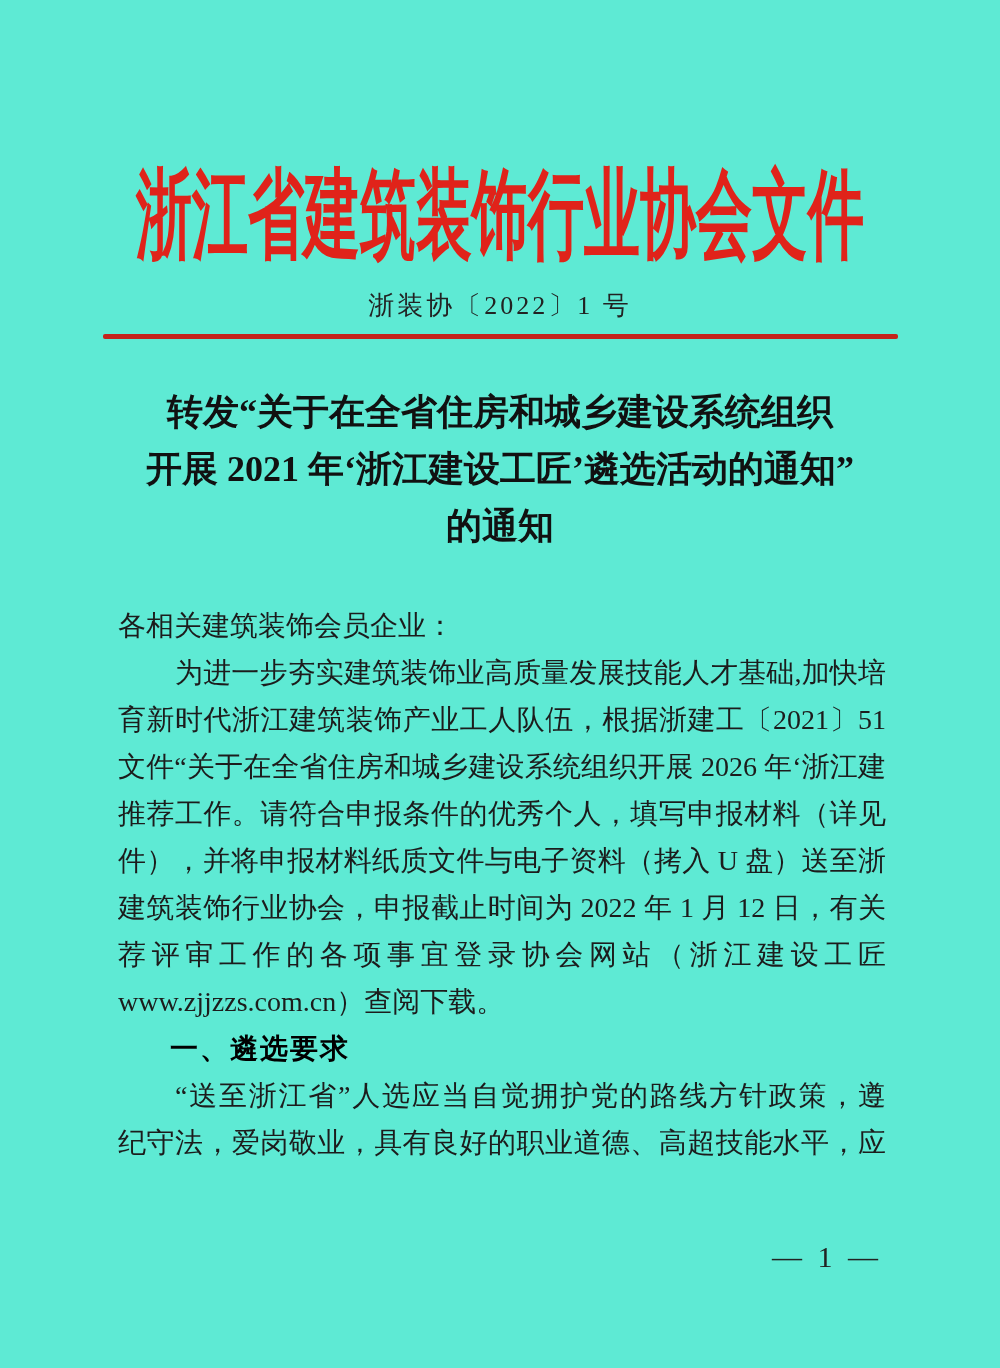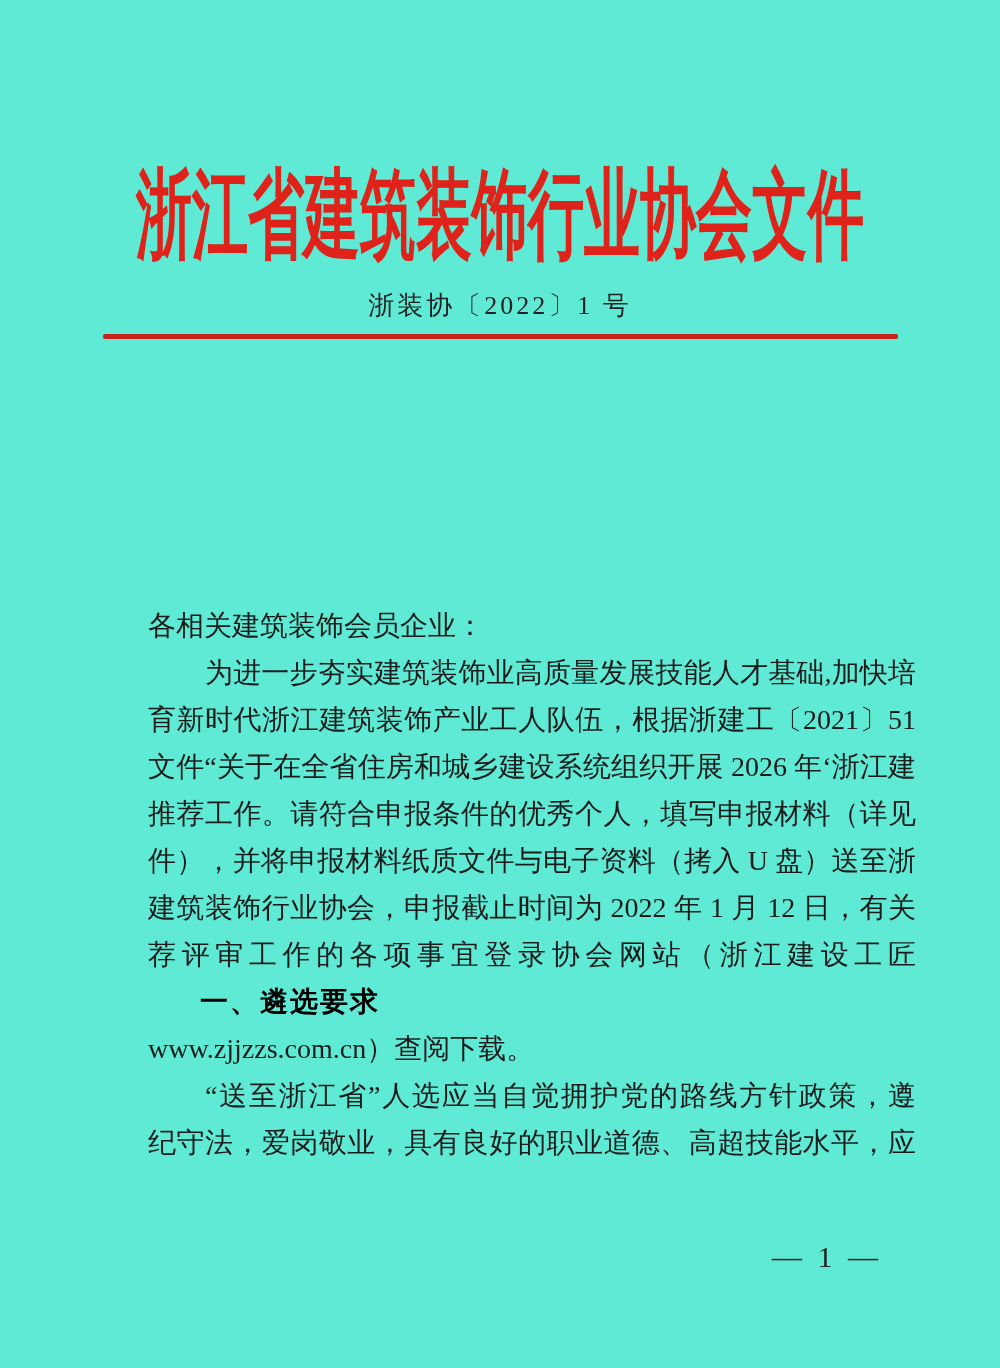--- a/index.html
+++ b/index.html
@@ -61,21 +61,20 @@
     color: #111;
   }
   .body-text {
     position: absolute;
     top: 602px;
     left: 118px;
     width: 768px;
     font-size: 28px;
     line-height: 47px;
     color: #1c1c1c;
-    margin-left: 30px;
   }
   .line {
     height: 47px;
     overflow: hidden;
   }
   .just {
     text-align: justify;
     text-align-last: justify;
     text-justify: inter-character;
   }
@@ -102,34 +101,39 @@
 <body>
 
 <div class="page">
 
   <div class="header-title" style="color: rgb(224, 35, 26);">浙江省建筑装饰行业协会文件</div>
 
   <div class="doc-number">浙装协〔2022〕1 号</div>
 
   <div class="red-line" style="background: rgb(196, 35, 27);"></div>
 
+  <div class="doc-title">
+    <div class="title-line">转发“关于在全省住房和城乡建设系统组织</div>
+    <div class="title-line">开展 2021 年‘浙江建设工匠’遴选活动的通知”</div>
+    <div class="title-line">的通知</div>
+  </div>
 
   <div class="body-text">
     <div class="line">各相关建筑装饰会员企业：</div>
 
     <div class="line just indent">为进一步夯实建筑装饰业高质量发展技能人才基础,加快培</div>
     <div class="line just">育新时代浙江建筑装饰产业工人队伍，根据浙建工〔2021〕51 号</div>
     <div class="line just">文件“关于在全省住房和城乡建设系统组织开展 2026 年‘浙江建</div>
     <div class="line just">推荐工作。请符合申报条件的优秀个人，填写申报材料（详见附</div>
     <div class="line just">件），并将申报材料纸质文件与电子资料（拷入 U 盘）送至浙江省</div>
     <div class="line just">建筑装饰行业协会，申报截止时间为 2022 年 1 月 12 日，有关推</div>
     <div class="line just">荐评审工作的各项事宜登录协会网站（浙江建设工匠</div>
+    <div class="line">www.zjjzzs.com.cn）查阅下载。</div>
+
     <div class="line heading">一、遴选要求</div>
-
-    <div class="line">www.zjjzzs.com.cn）查阅下载。</div>
 
     <div class="line just indent">“送至浙江省”人选应当自觉拥护党的路线方针政策，遵</div>
     <div class="line just">纪守法，爱岗敬业，具有良好的职业道德、高超技能水平，应为</div>
   </div>
 
   <div class="page-number">— 1 —</div>
 
 </div>
 
 </body></html>

